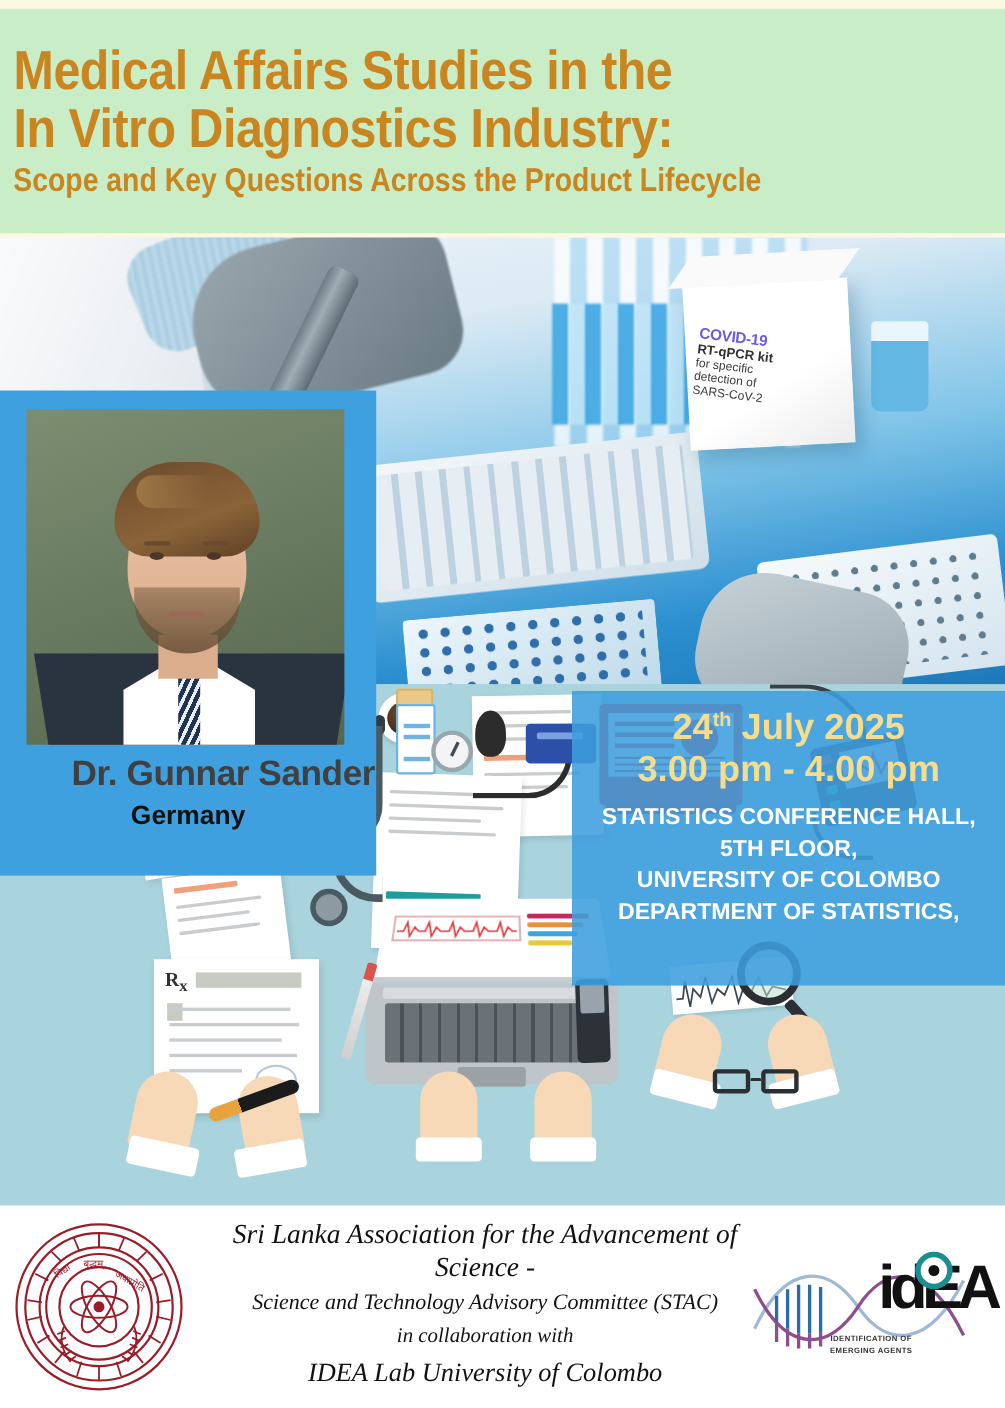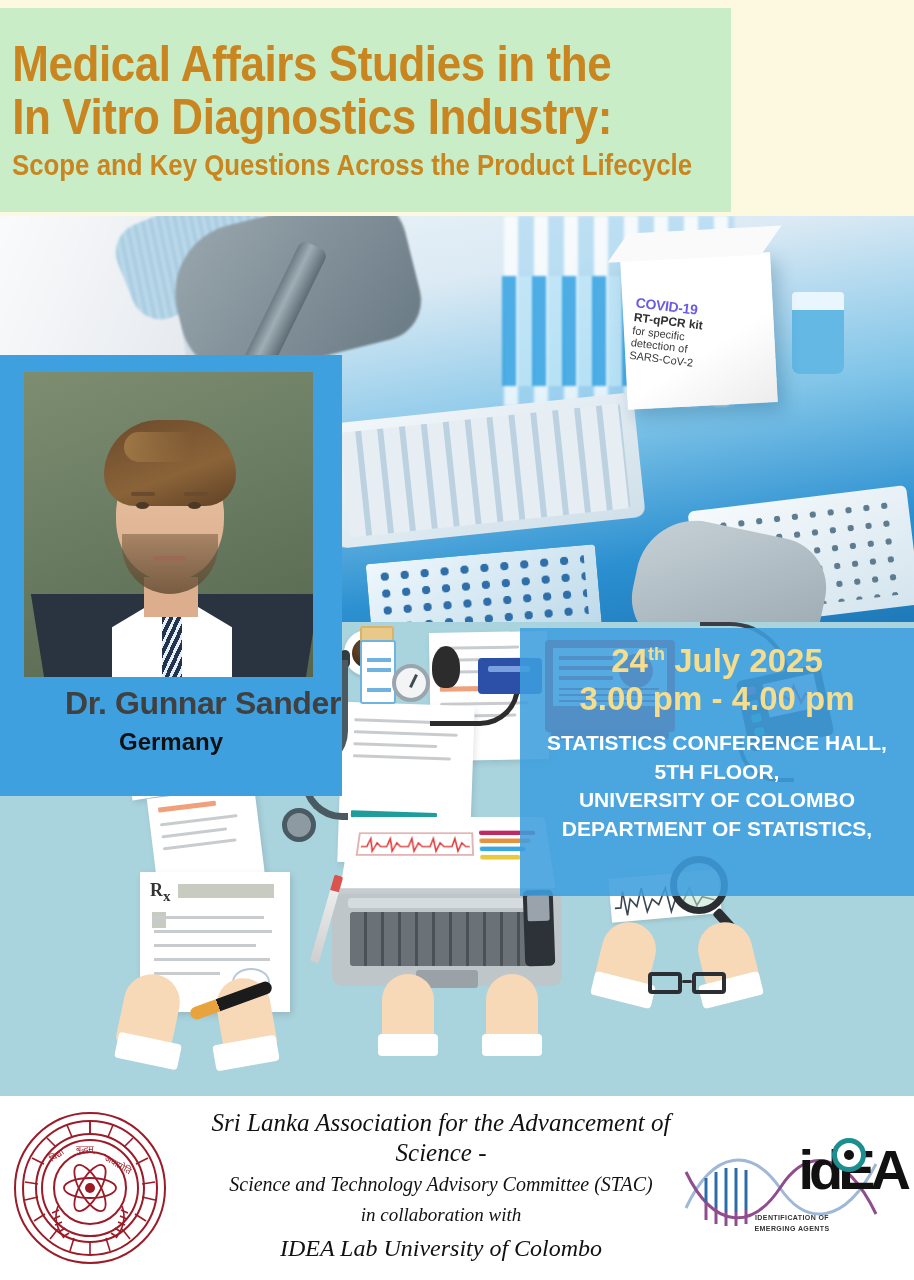--- a/index.html
+++ b/index.html
@@ -7,21 +7,21 @@
   body {
     font-family: "Liberation Sans", sans-serif;
     background:#fffbe8;
     overflow:hidden;
     position:relative;
   }
   .poster { position:absolute; inset:0; background:#fdf8e0; }
 
   
   .header {
-    position:absolute; left:0; top:8px; width:731px; height:204px;
+    position:absolute; left:0; top:8px; width:914px; height:204px;
     background:#c9edc6;
     display:flex; flex-direction:column; justify-content:center; align-items:center;
     overflow:hidden;
   }
   .title-line {
     font-family:"Liberation Sans", sans-serif;
     font-weight:bold;
     color:#c9851f;
     font-size:50px;
     line-height:1.06;

